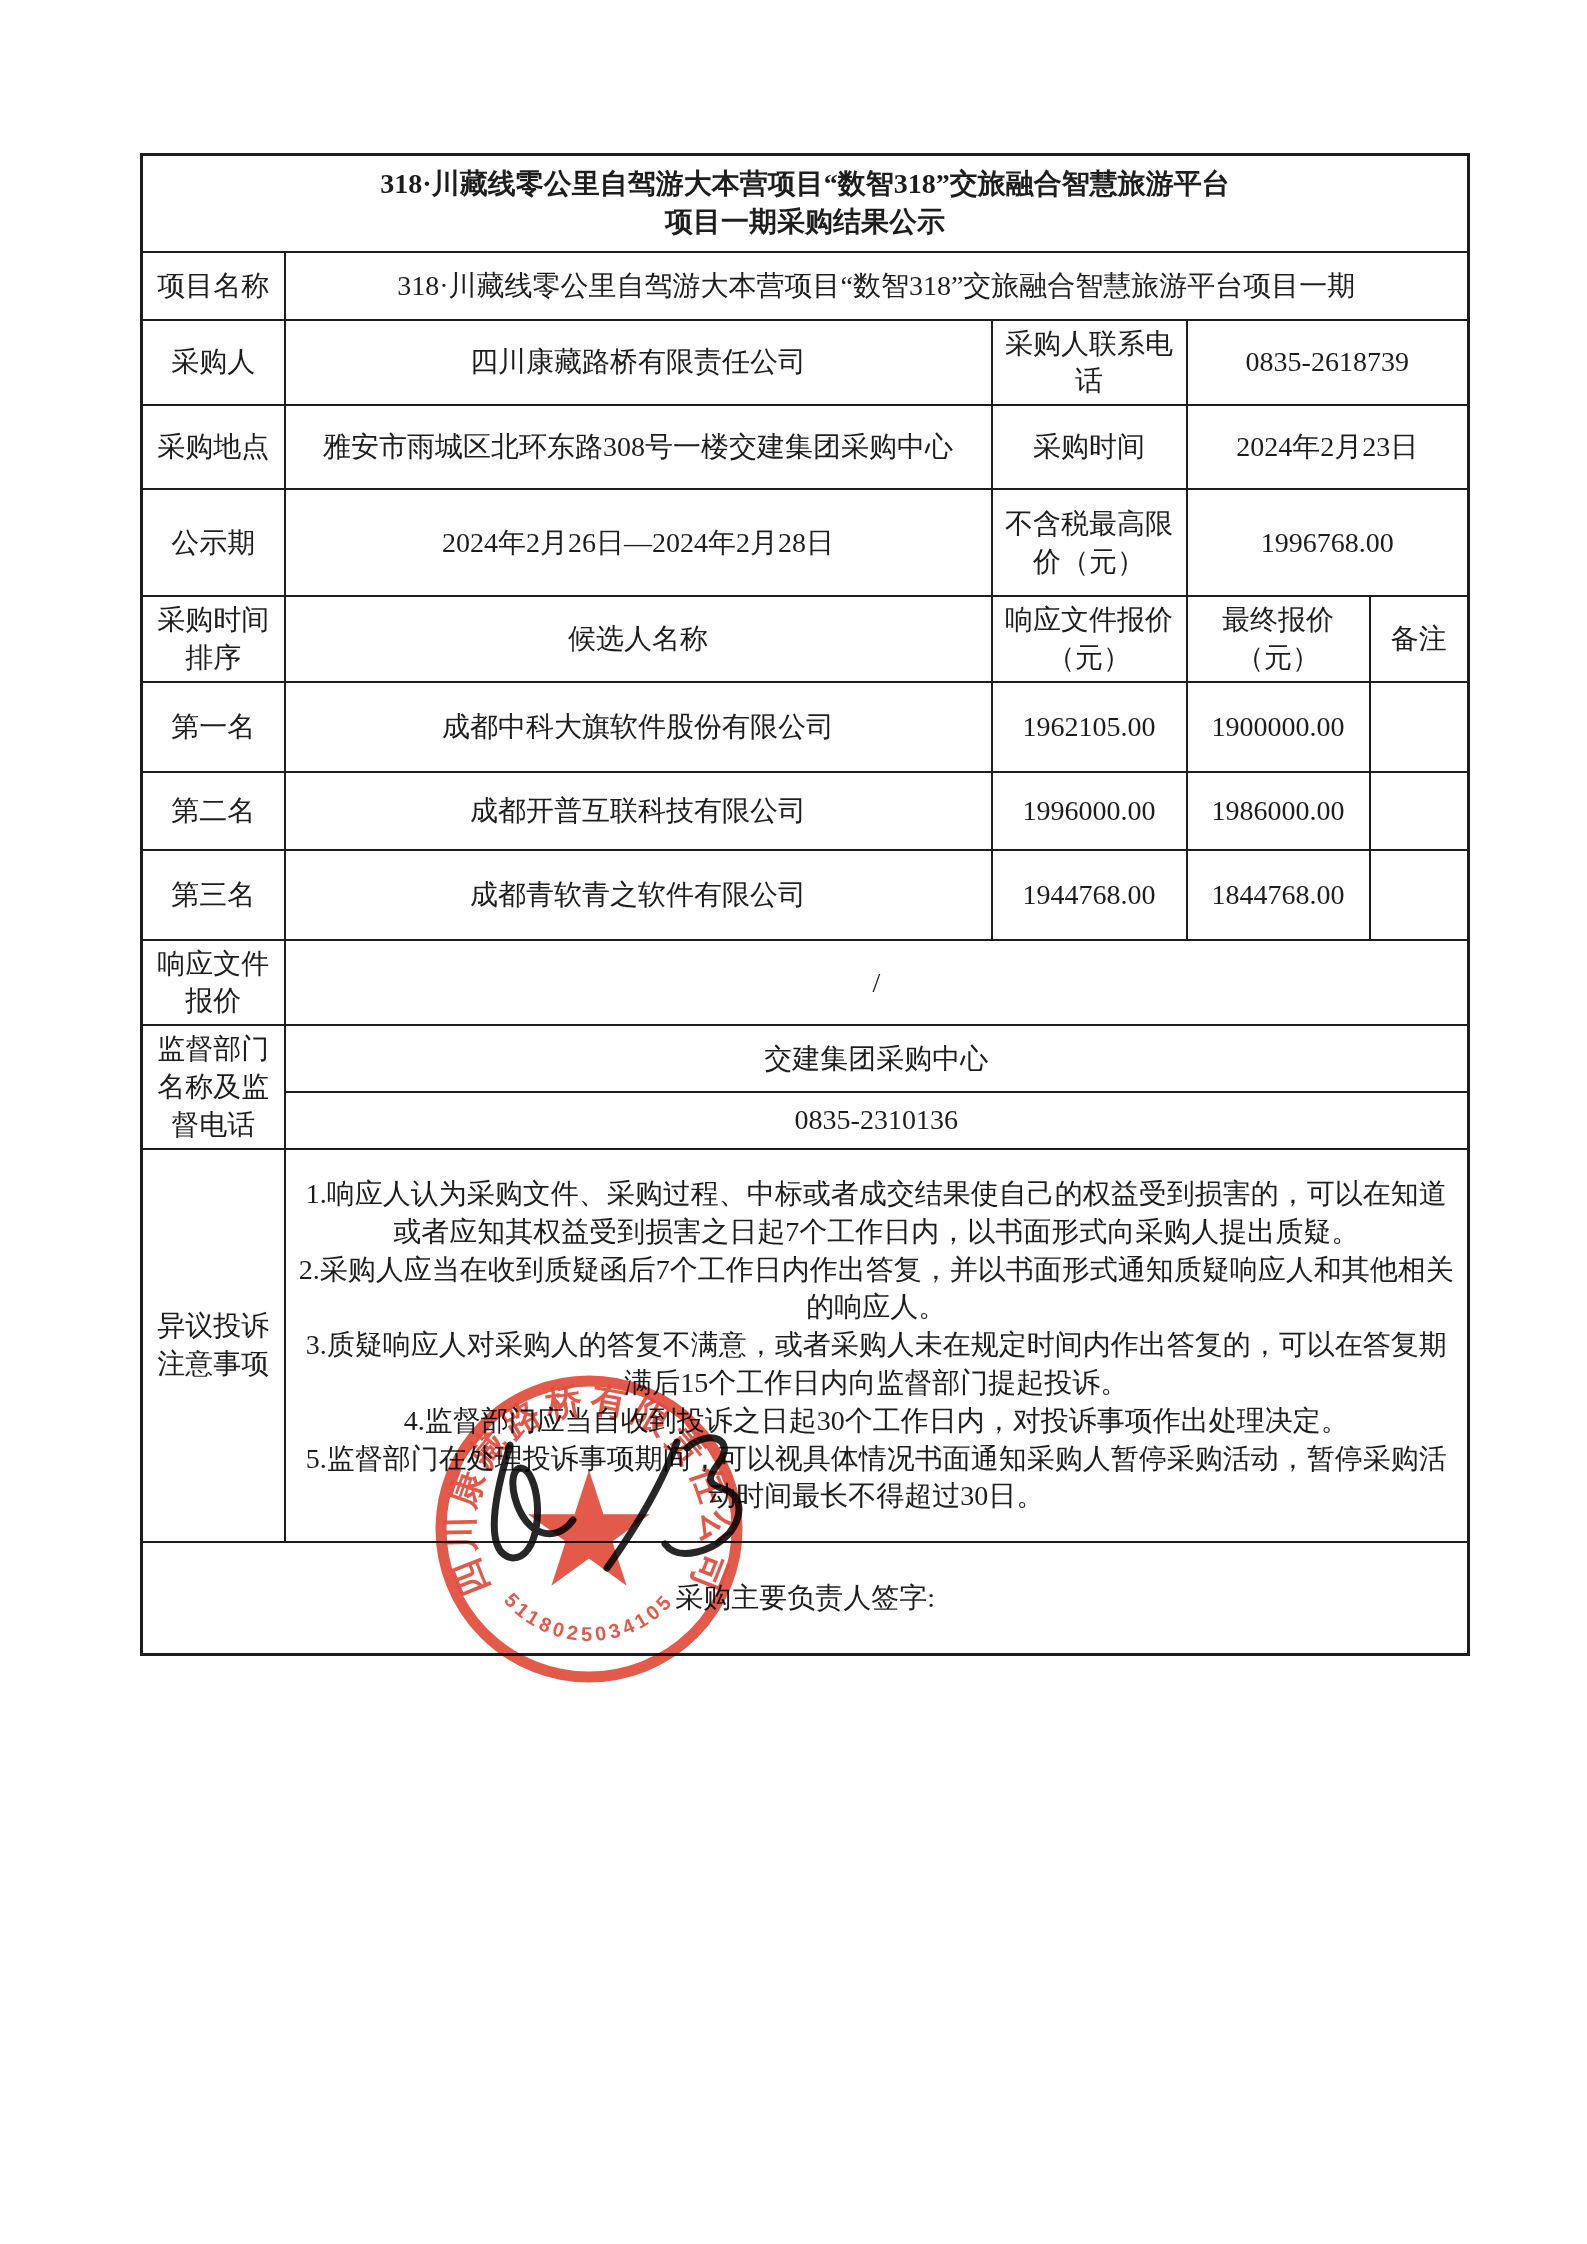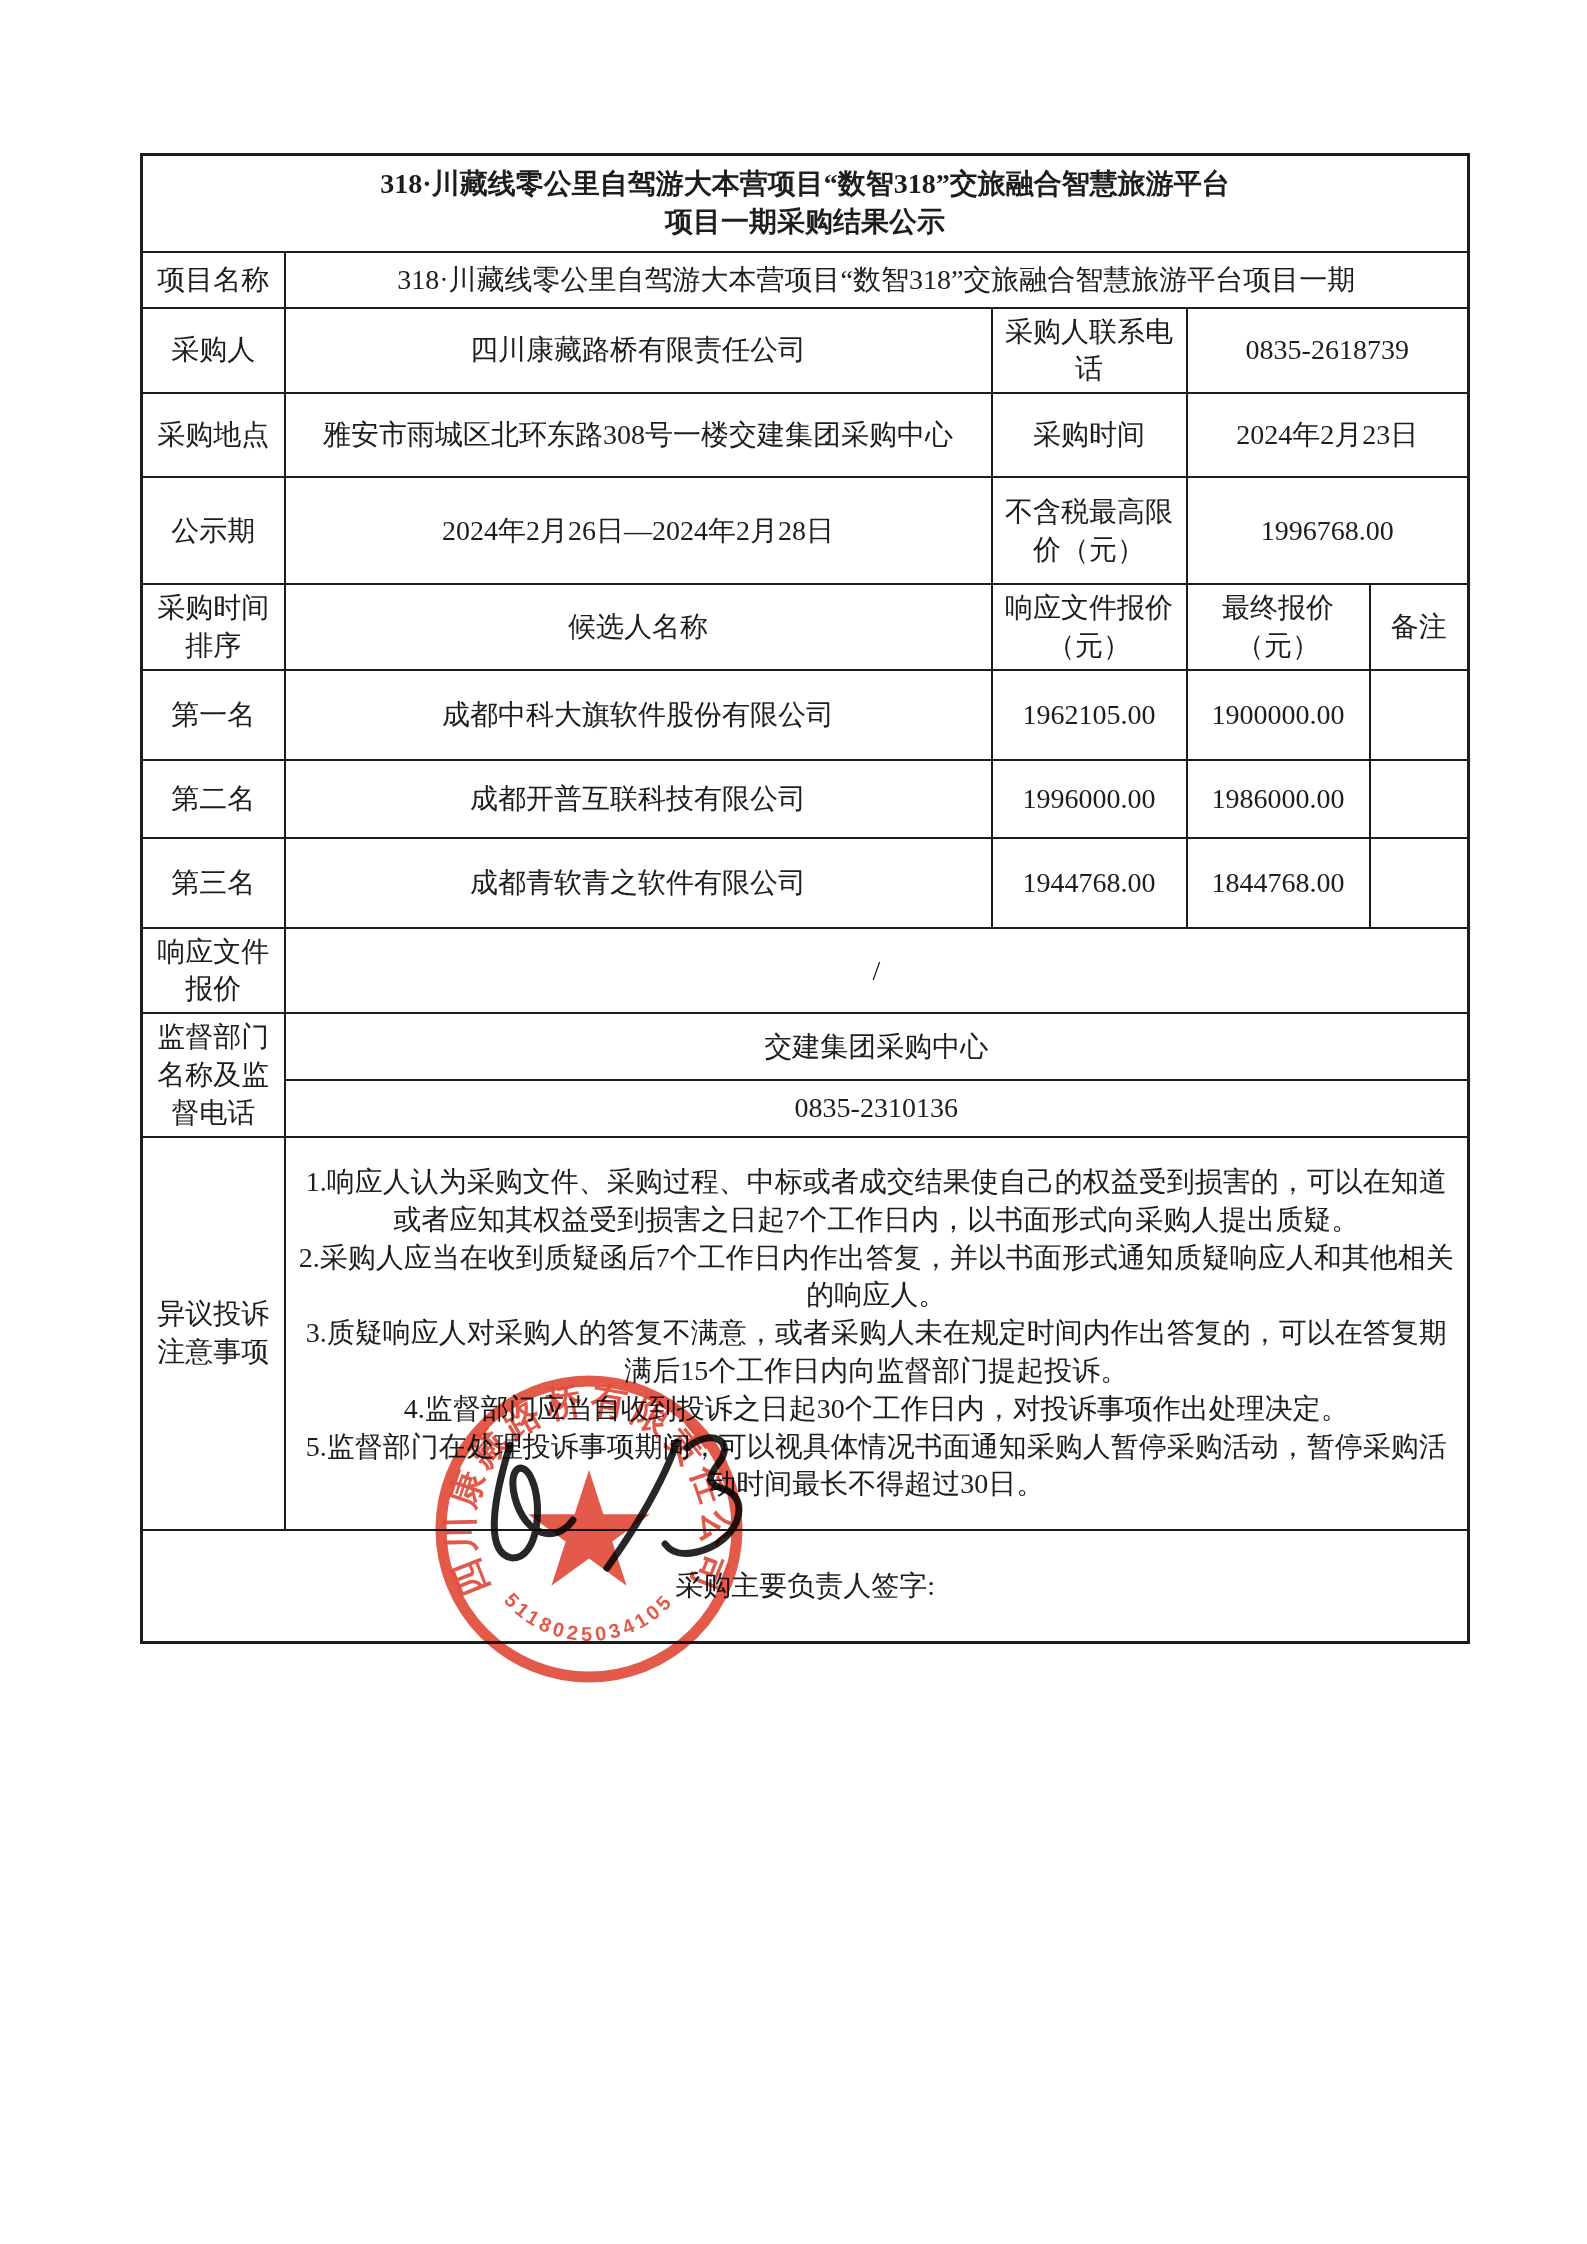--- a/index.html
+++ b/index.html
@@ -33,21 +33,21 @@
       <col style="width:183px">
         <col style="width:99px">
     </colgroup>
 
     <tbody>
         <tr style="height:97px">
       <td colspan="5" class="title-cell">318·川藏线零公里自驾游大本营项目“数智318”交旅融合智慧旅游平台
 项目一期采购结果公示</td>
     </tr>
 
-    <tr style="height:56px">
+    <tr style="height:68px">
       <td class="label-cell">项目名称</td>
       <td colspan="4">318·川藏线零公里自驾游大本营项目“数智318”交旅融合智慧旅游平台项目一期</td>
     </tr>
 
     <tr style="height:73px">
       <td class="label-cell">采购人</td>
       <td>四川康藏路桥有限责任公司</td>
       <td class="pre">采购人联系电
 话</td>
       <td colspan="2">0835-2618739</td>

